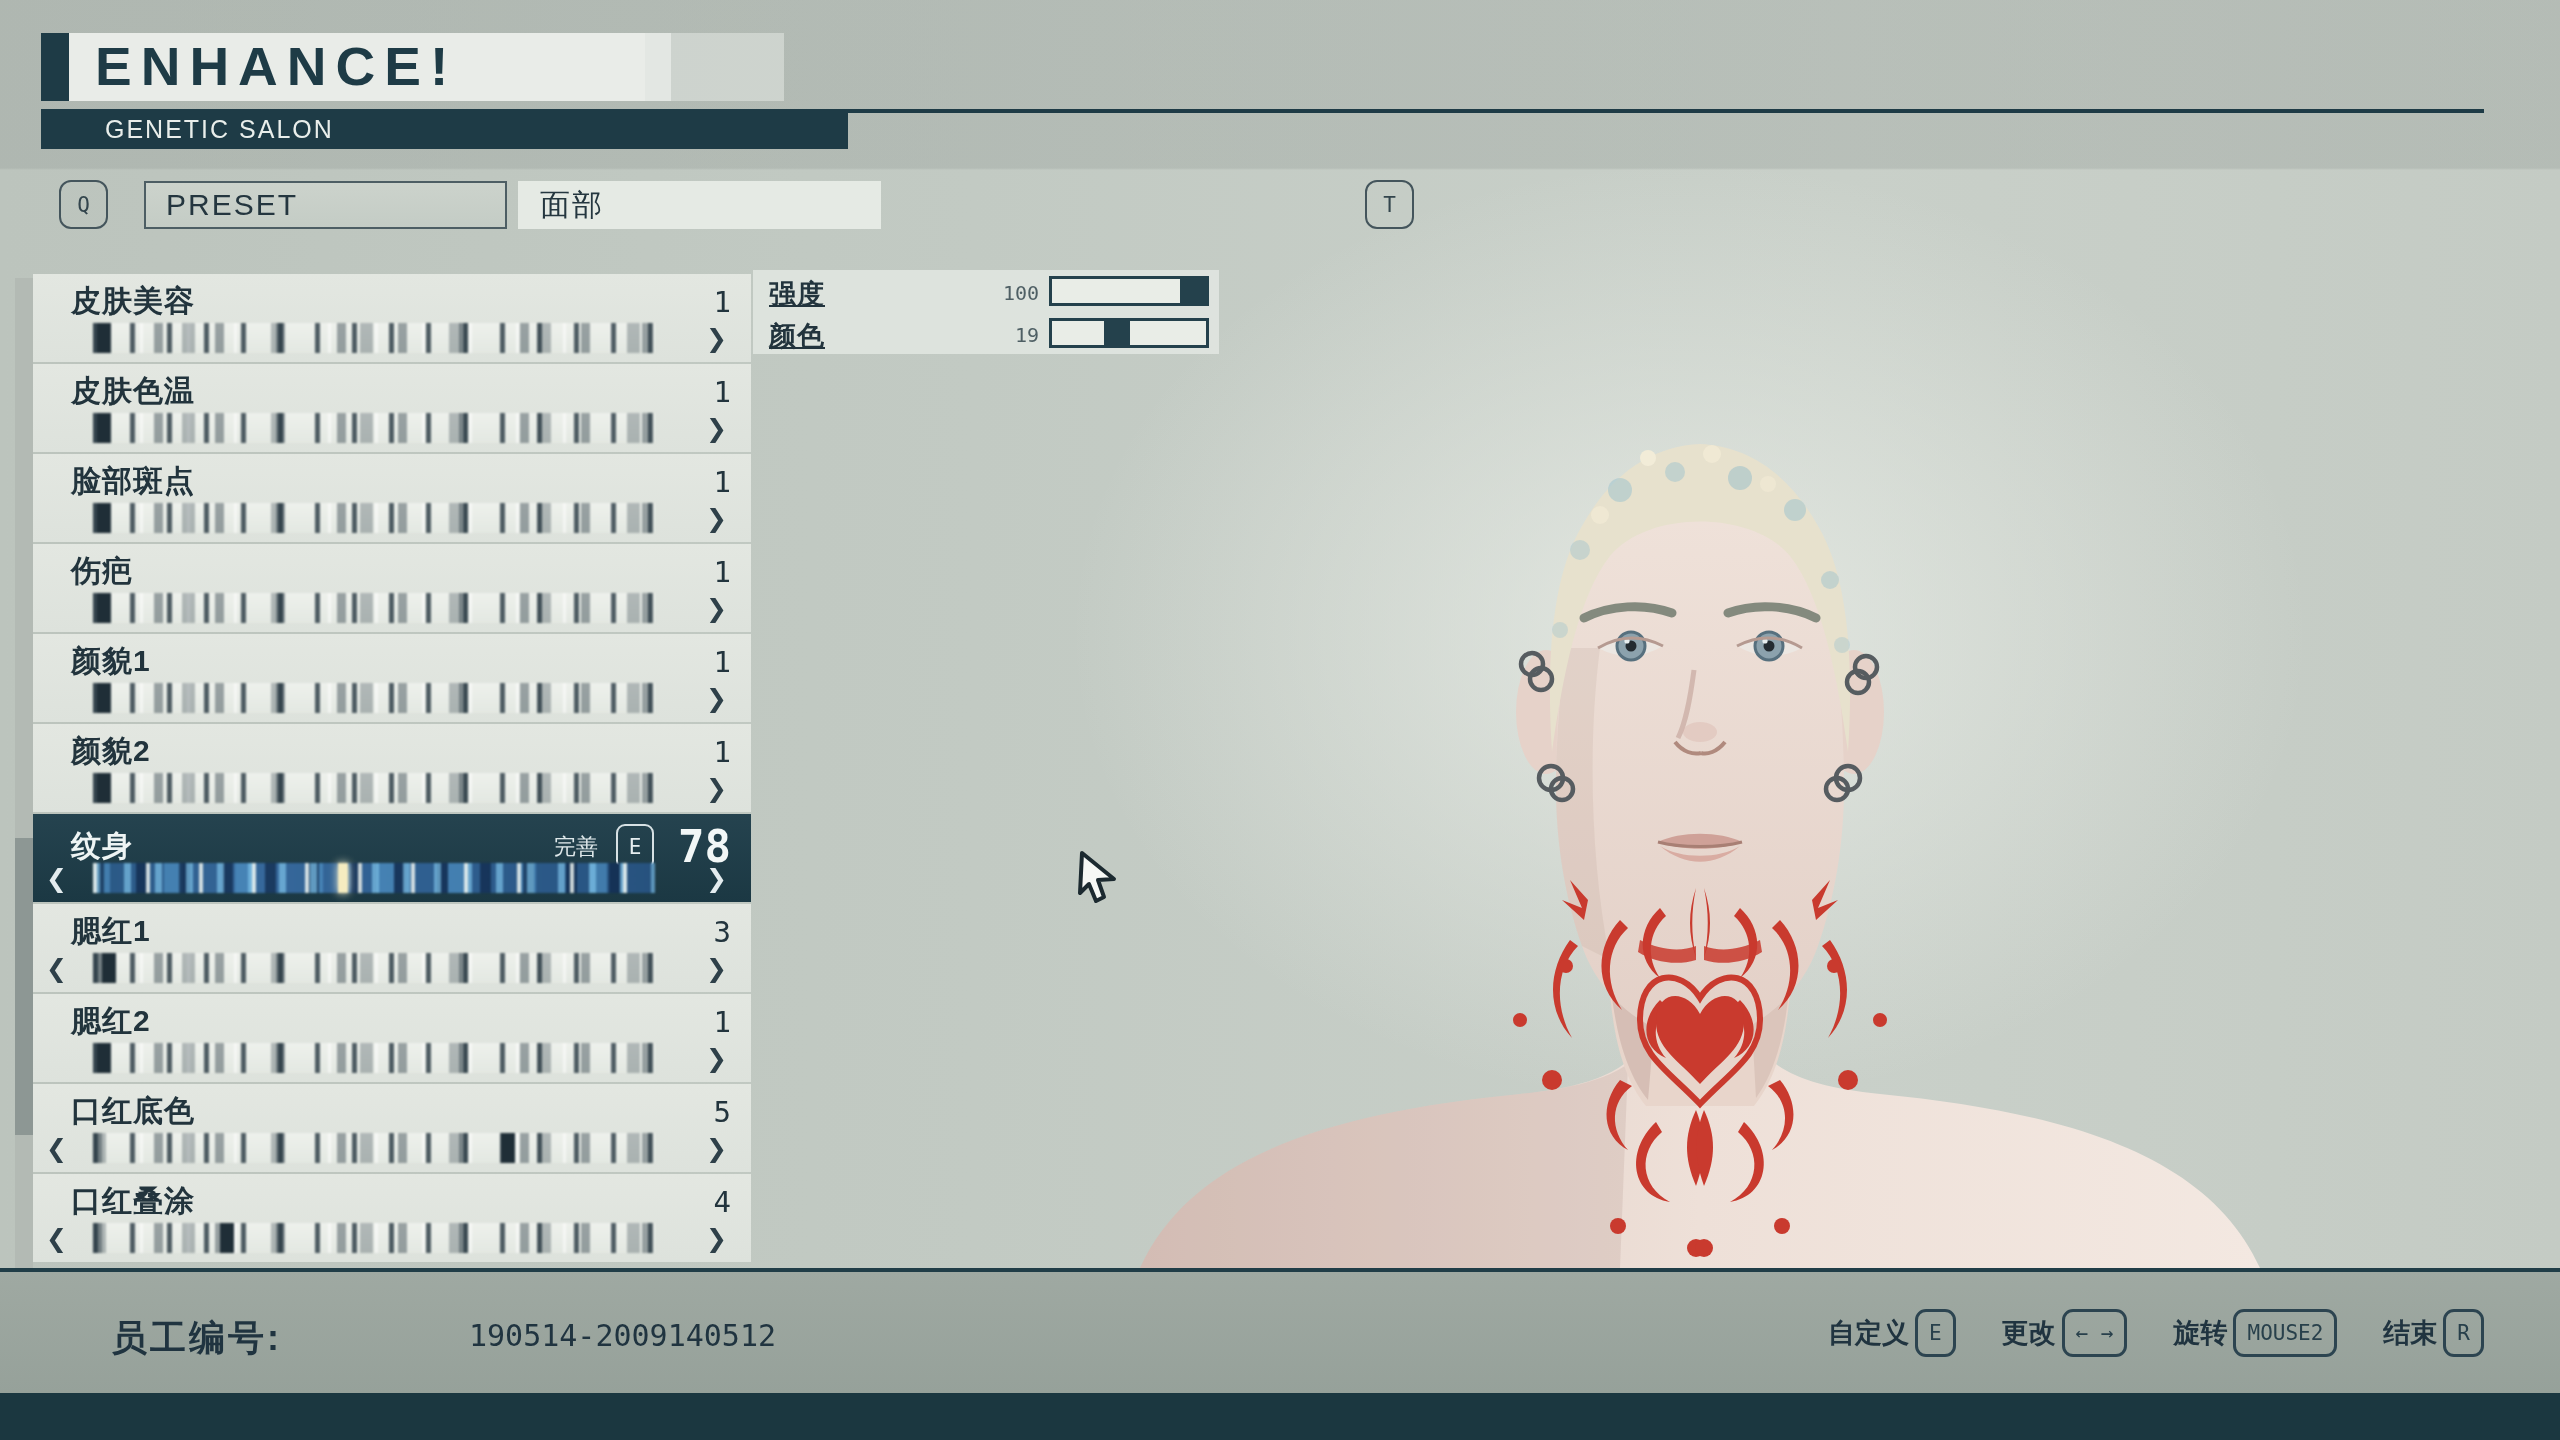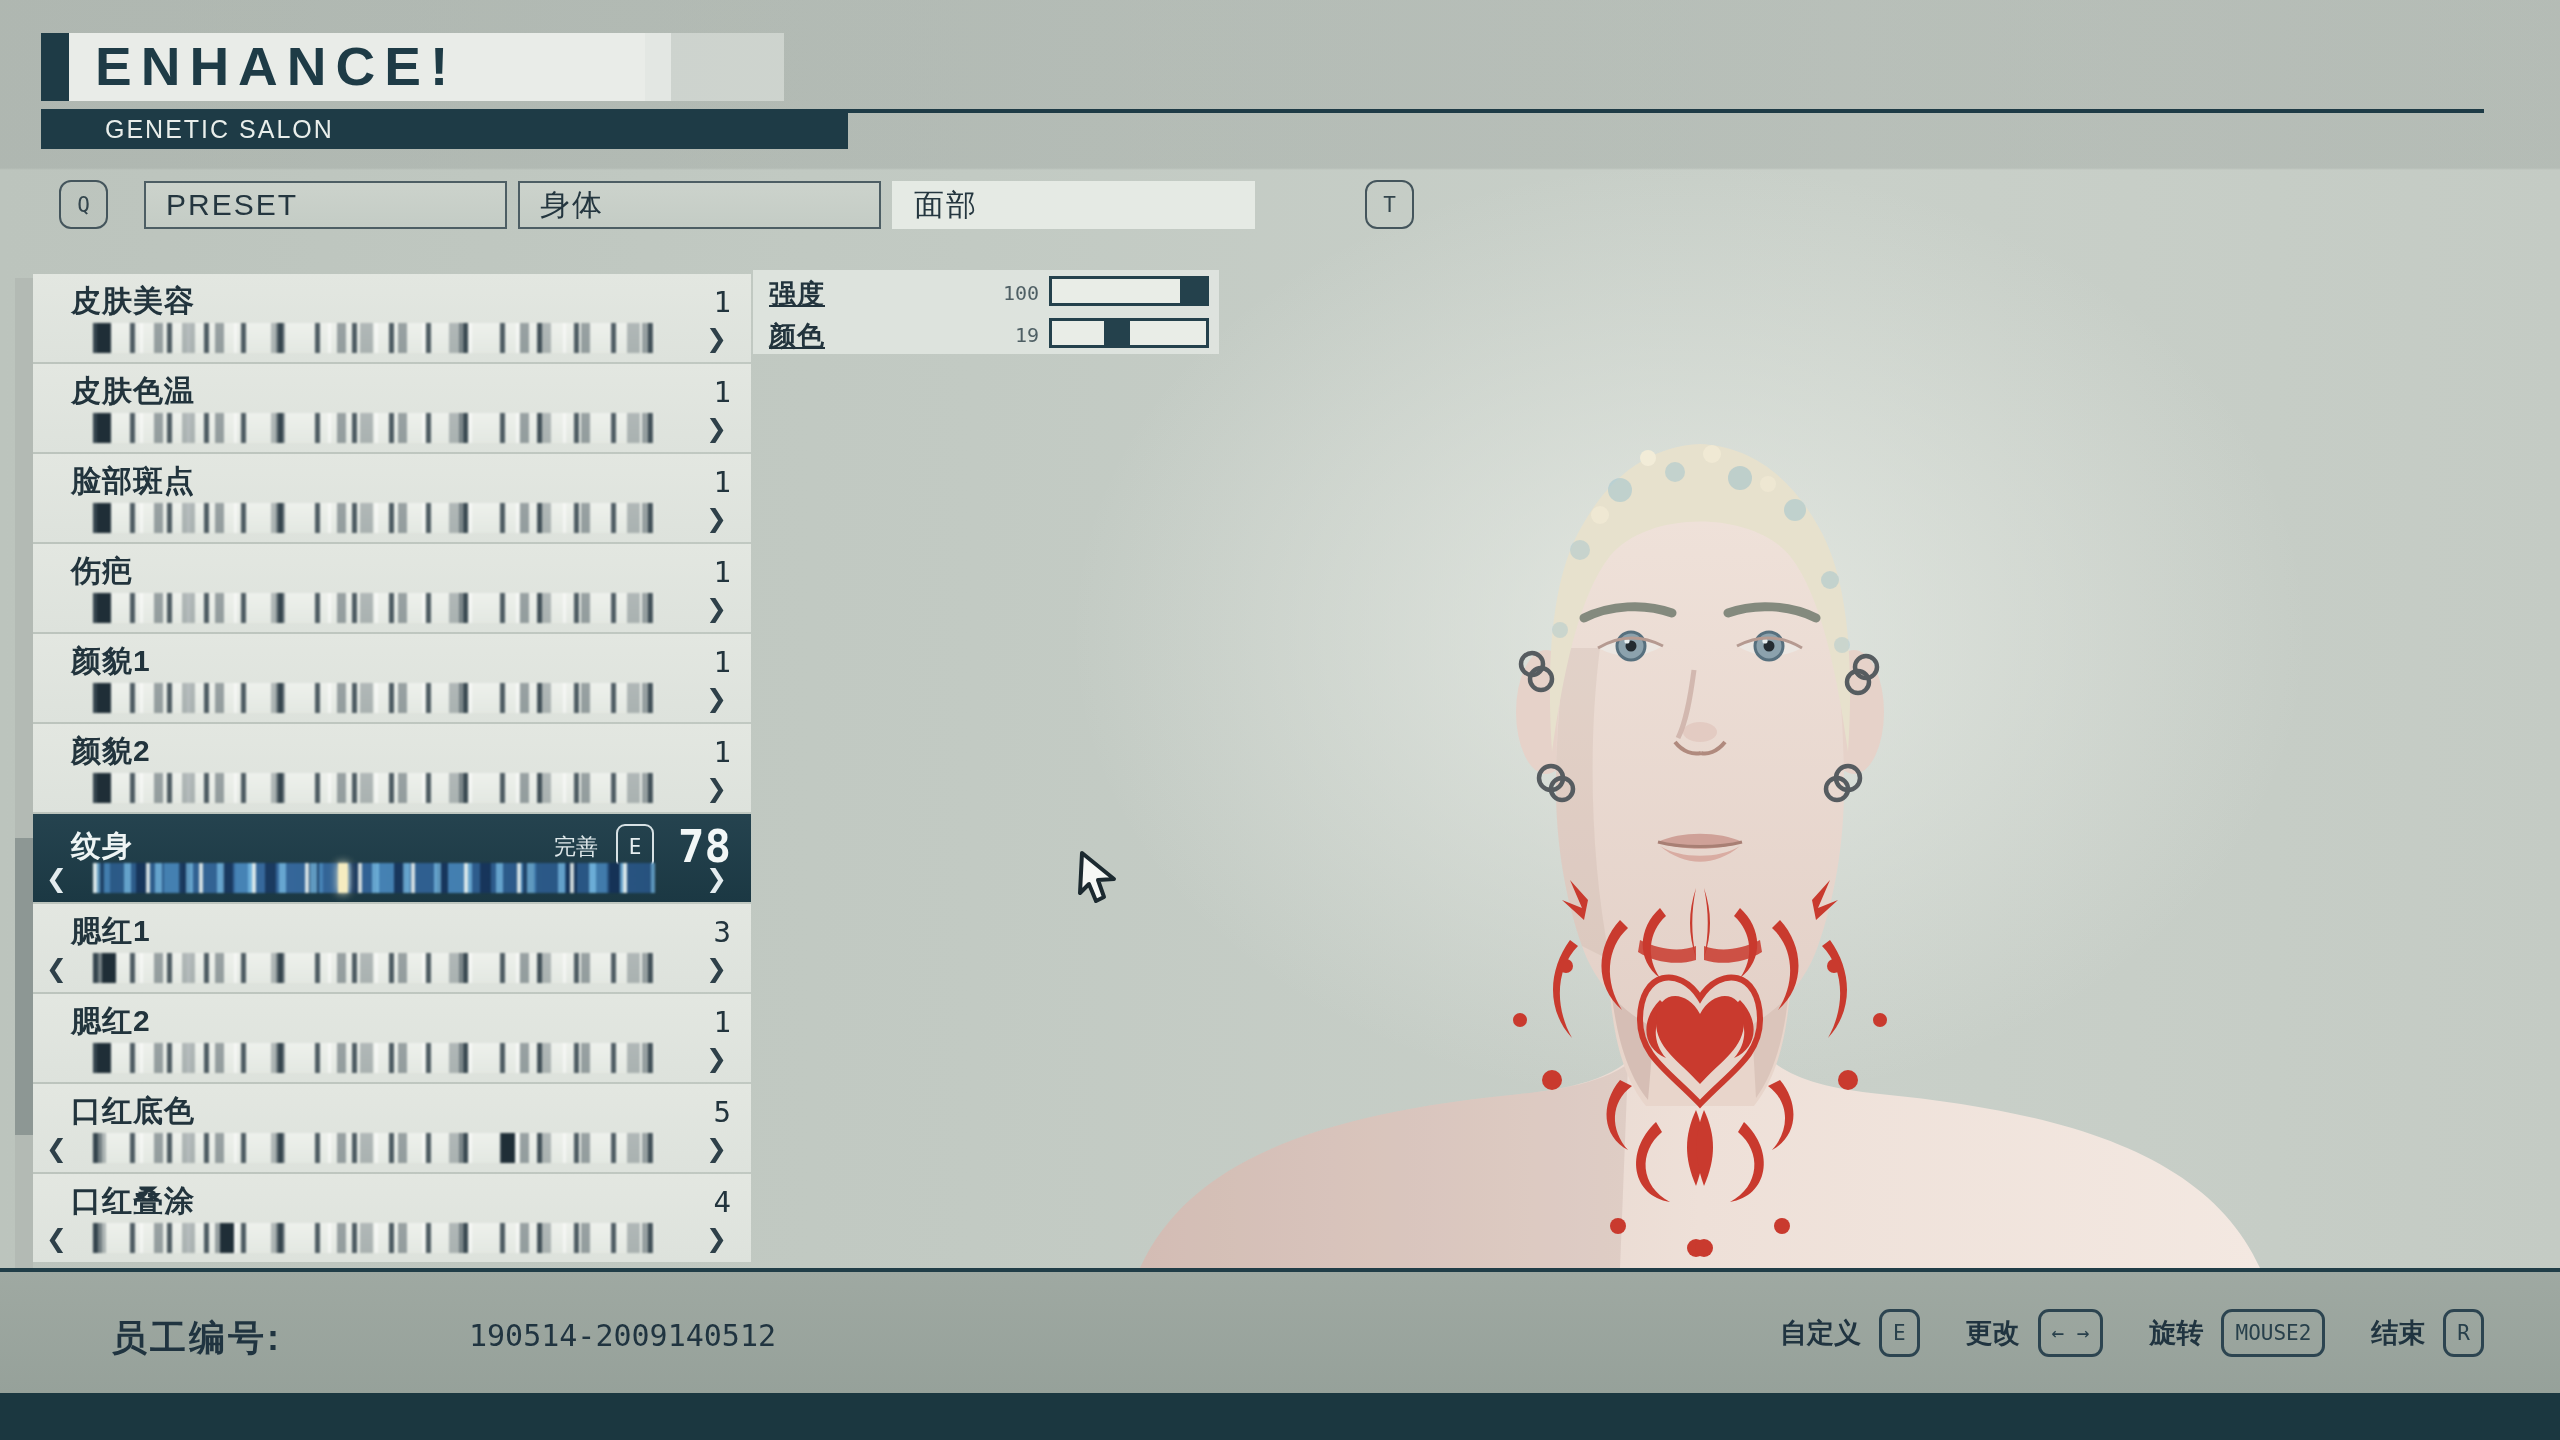--- a/index.html
+++ b/index.html
@@ -75,21 +75,21 @@
   .handle{position:absolute;top:0;bottom:0;width:26px;background:#24414c;}
   
   .portrait{left:1100px;top:380px;width:1250px;height:888px;}
   .cursor{left:1070px;top:845px;width:52px;height:62px;}
   
   .sep-line{left:0;top:1268px;width:2560px;height:4px;background:#203d47;}
   .bottombar{left:0;top:1272px;width:2560px;height:121px;background:linear-gradient(#9fa9a2,#96a19a);}
   .emp-label{position:absolute;left:111px;top:42px;font-size:36px;font-weight:bold;color:#203440;letter-spacing:3px;}
   .emp-id{position:absolute;left:469px;top:46px;font-size:30px;color:#203440;font-family:"DejaVu Sans Mono","Liberation Mono",monospace;}
   .hints{position:absolute;right:76px;top:0;height:121px;display:flex;align-items:center;gap:46px;}
-  .hint{display:flex;align-items:center;gap:18px;}
+  .hint{display:flex;align-items:center;gap:6px;}
   .hint-label{font-size:27px;font-weight:bold;color:#203440;}
   .hint-key{min-width:40px;height:48px;padding:0 11px;box-sizing:border-box;border:3px solid #2c4450;border-radius:11px;
     display:flex;align-items:center;justify-content:center;
     font-family:"DejaVu Sans Mono","Liberation Mono",monospace;font-size:21px;color:#28404b;}
   .footstrip{left:0;top:1393px;width:2560px;height:47px;background:#1b3740;}
 </style>
 </head>
 <body>
 
 <div class="screen">
@@ -101,23 +101,20 @@
   <div class="abs logo-ghost"></div>
   <div class="abs salon-bar">
     <span class="salon-text">GENETIC SALON</span>
   </div>
   <div class="abs top-line"></div>
 
   <div class="abs key-btn" id="key-left">Q</div>
   <div class="abs tabs" id="tab-list">
       <div class="tab">
     <span>PRESET</span>
-  </div>
-      <div class="tab">
-    <span>身体</span>
   </div>
       <div class="tab active">
     <span>面部</span>
   </div>
     </div>
   <div class="abs key-btn" id="key-right">T</div>
 
   <div class="abs scroll-track">
     <div class="scroll-thumb"></div>
   </div>

